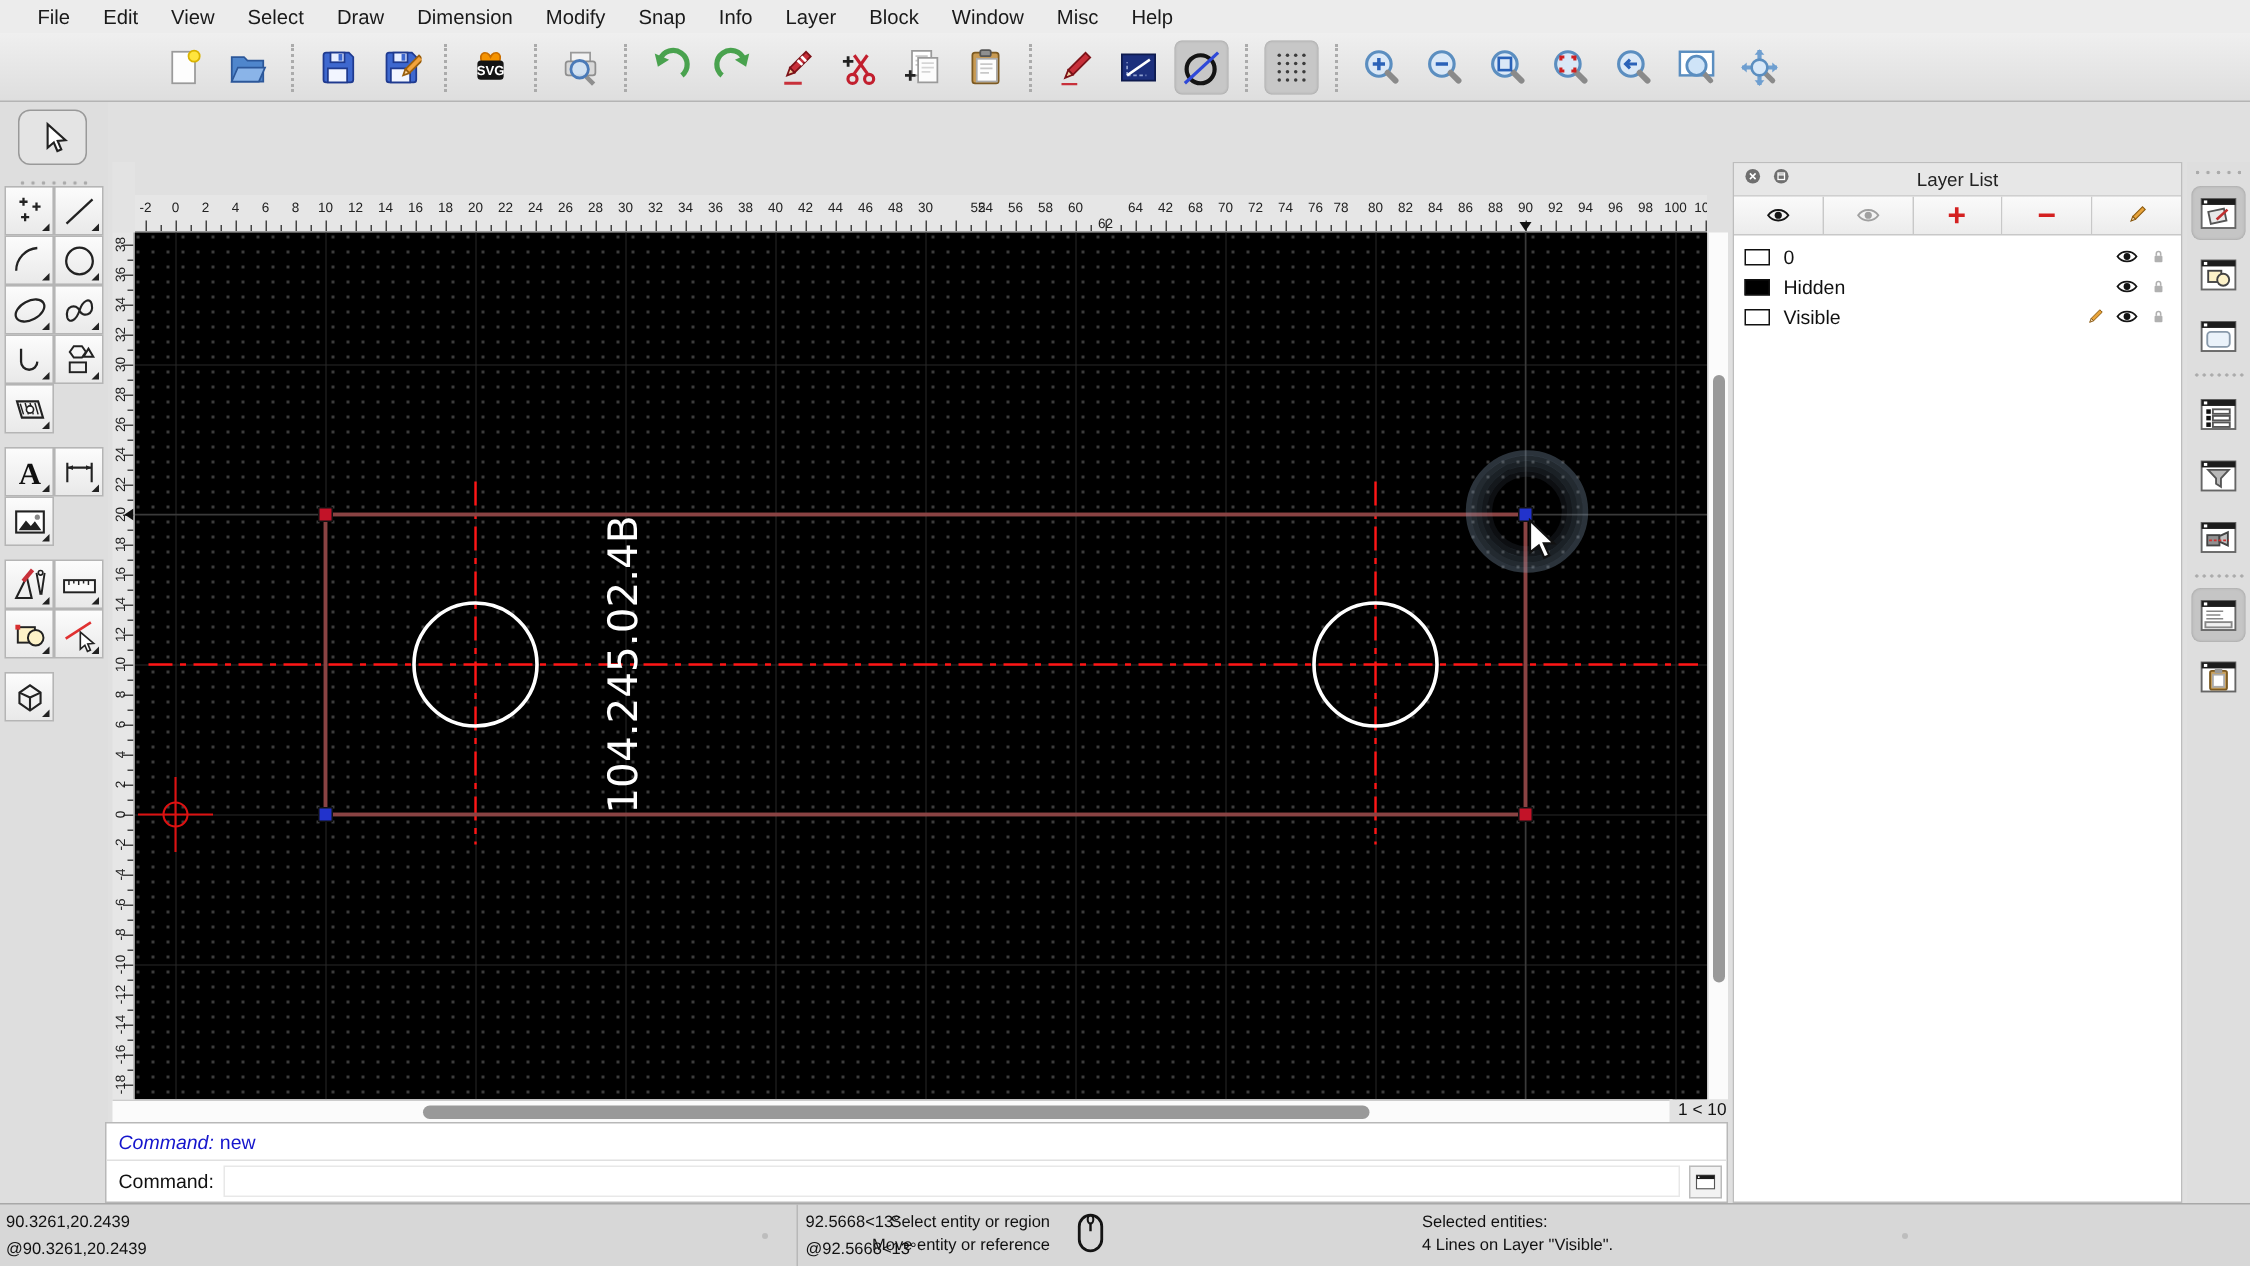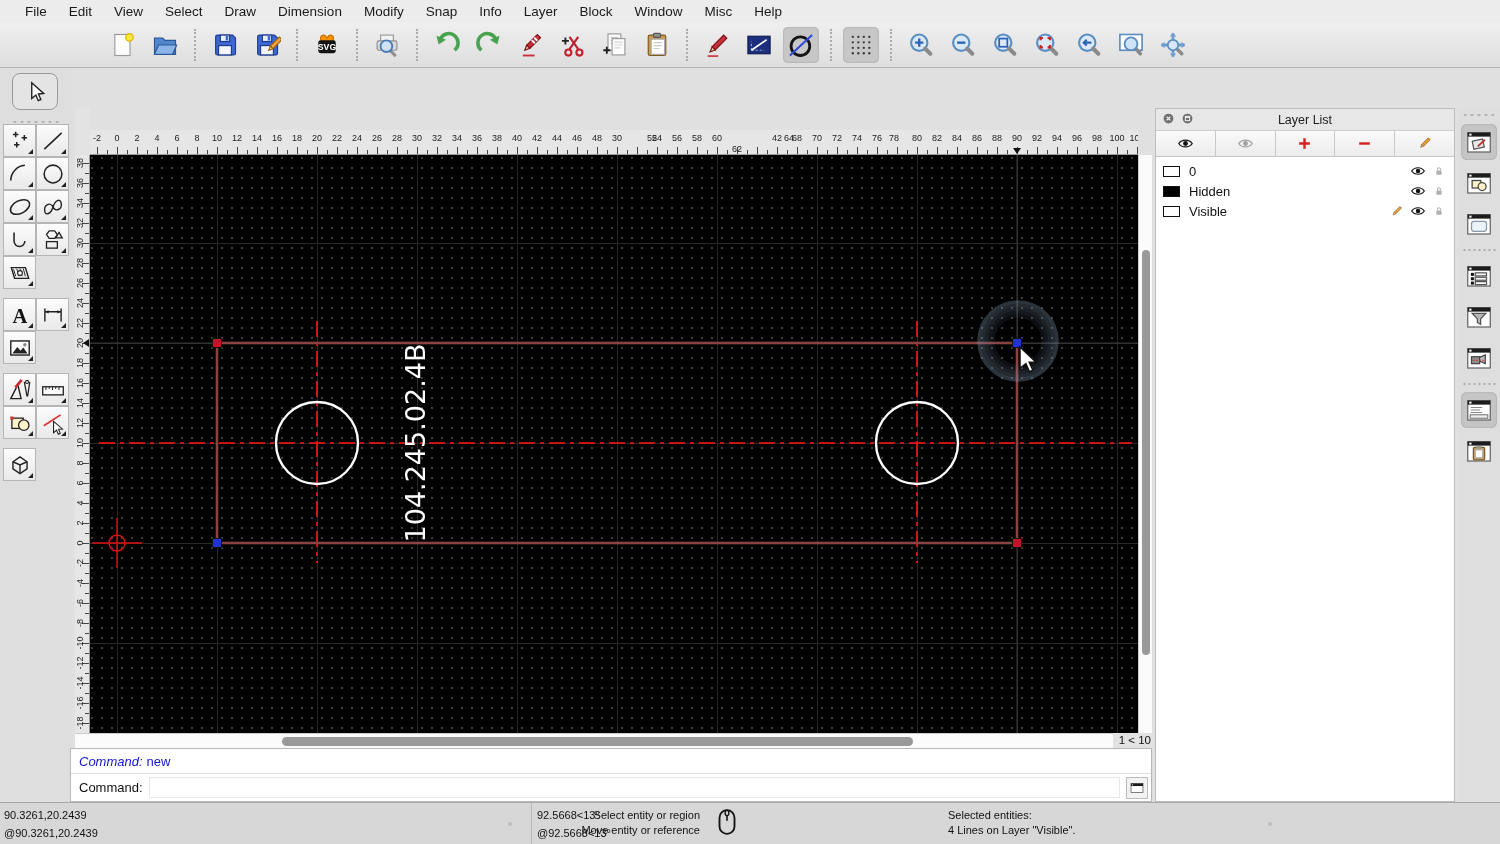--- a/index.html
+++ b/index.html
@@ -592,21 +592,21 @@
       <div class="rlabel" style="left:457px;top:3px;width:20px;">44</div>
       <div class="rlabel" style="left:477px;top:3px;width:20px;">46</div>
       <div class="rlabel" style="left:497px;top:3px;width:20px;">48</div>
       <div class="rlabel" style="left:517px;top:3px;width:20px;">30</div>
       <div class="rlabel" style="left:552px;top:3px;width:20px;">52</div>
       <div class="rlabel" style="left:557px;top:3px;width:20px;">54</div>
       <div class="rlabel" style="left:577px;top:3px;width:20px;">56</div>
       <div class="rlabel" style="left:597px;top:3px;width:20px;">58</div>
       <div class="rlabel" style="left:617px;top:3px;width:20px;">60</div>
       <div class="rlabel" style="left:637px;top:14px;width:20px;">62</div>
-      <div class="rlabel" style="left:657px;top:3px;width:20px;margin-left:32px;">64</div>
+      <div class="rlabel" style="left:657px;top:3px;width:20px;">64</div>
       <div class="rlabel" style="left:677px;top:3px;width:20px;">42</div>
       <div class="rlabel" style="left:697px;top:3px;width:20px;">68</div>
       <div class="rlabel" style="left:717px;top:3px;width:20px;">70</div>
       <div class="rlabel" style="left:737px;top:3px;width:20px;">72</div>
       <div class="rlabel" style="left:757px;top:3px;width:20px;">74</div>
       <div class="rlabel" style="left:777px;top:3px;width:20px;">76</div>
       <div class="rlabel" style="left:794px;top:3px;width:20px;">78</div>
       <div class="rlabel" style="left:817px;top:3px;width:20px;">80</div>
       <div class="rlabel" style="left:837px;top:3px;width:20px;">82</div>
       <div class="rlabel" style="left:857px;top:3px;width:20px;">84</div>

